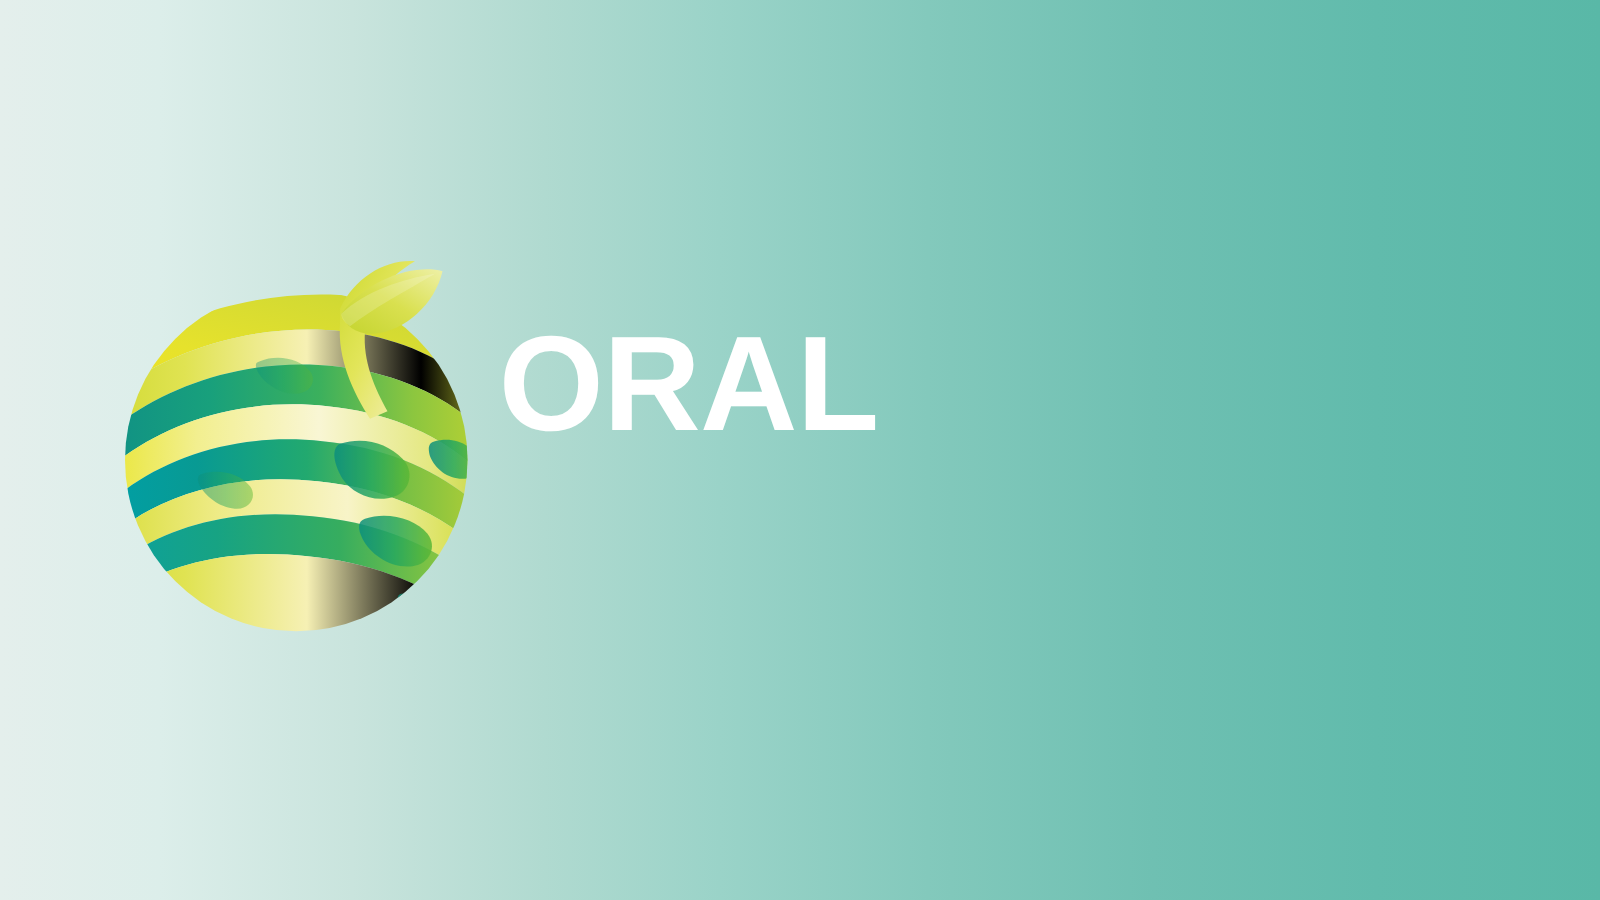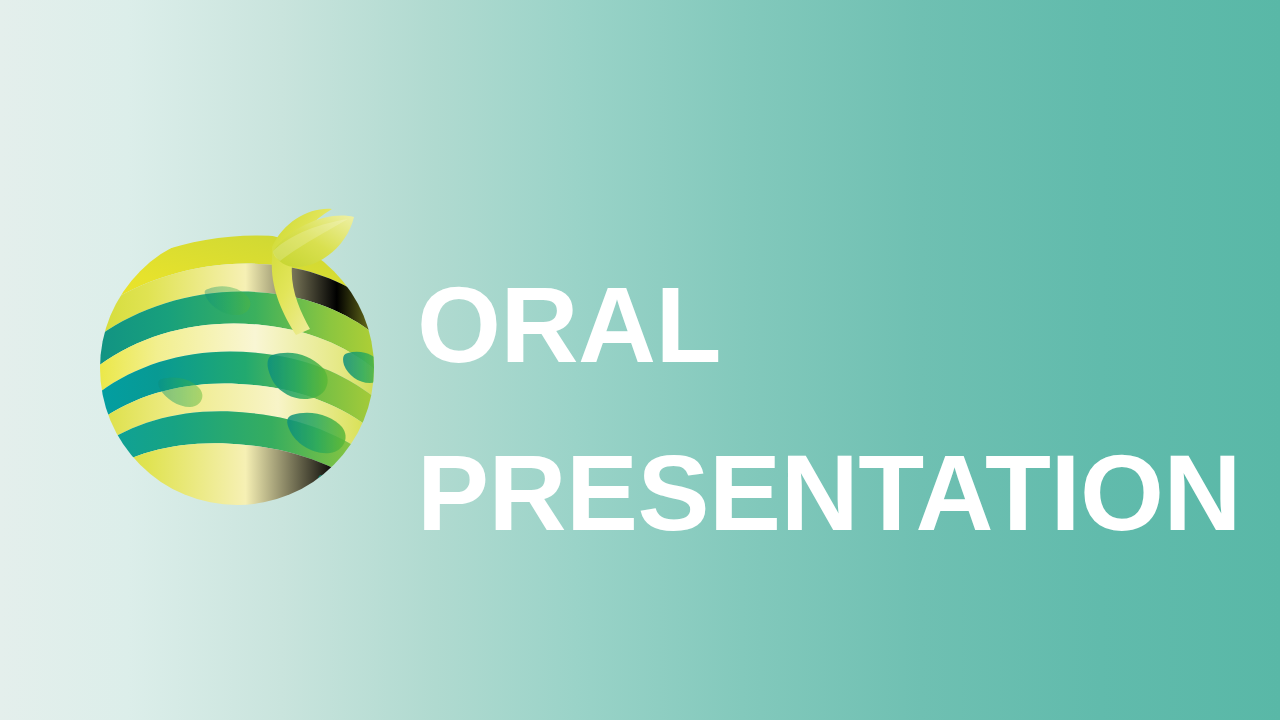--- a/index.html
+++ b/index.html
@@ -54,21 +54,21 @@
     width: 800px;
   }
   .title-line {
     color: #ffffff;
     font-family: "Liberation Sans", sans-serif;
     font-weight: bold;
     font-size: 108px;
     line-height: 150px;
     letter-spacing: -0.5px;
     white-space: nowrap;
-    margin: 18px;
+    margin: 0;
     text-transform: uppercase;
   }
   #line-oral { }
   #line-presentation { }
 </style>
 </head>
 <body>
 
 <div id="slide">
 
@@ -192,16 +192,15 @@
 
       <path d="M 177 48 C 198 20 236 8 258 14 C 252 40 228 62 203 64
                C 190 65 180 58 177 48 Z" fill="url(#gLeaf)"></path>
       <path d="M 177 48 C 196 30 226 20 252 16 C 228 30 202 44 184 58
                C 180 55 177 52 177 48 Z" fill="#ffffff" opacity="0.18"></path>
     </svg>
   </div>
 
   <div id="title-block">
     <div id="line-oral" class="title-line">ORAL</div>
-    <div id="line-presentation" class="title-line">PRESENTATION</div>
   </div>
 
 </div>
 
 </body></html>

